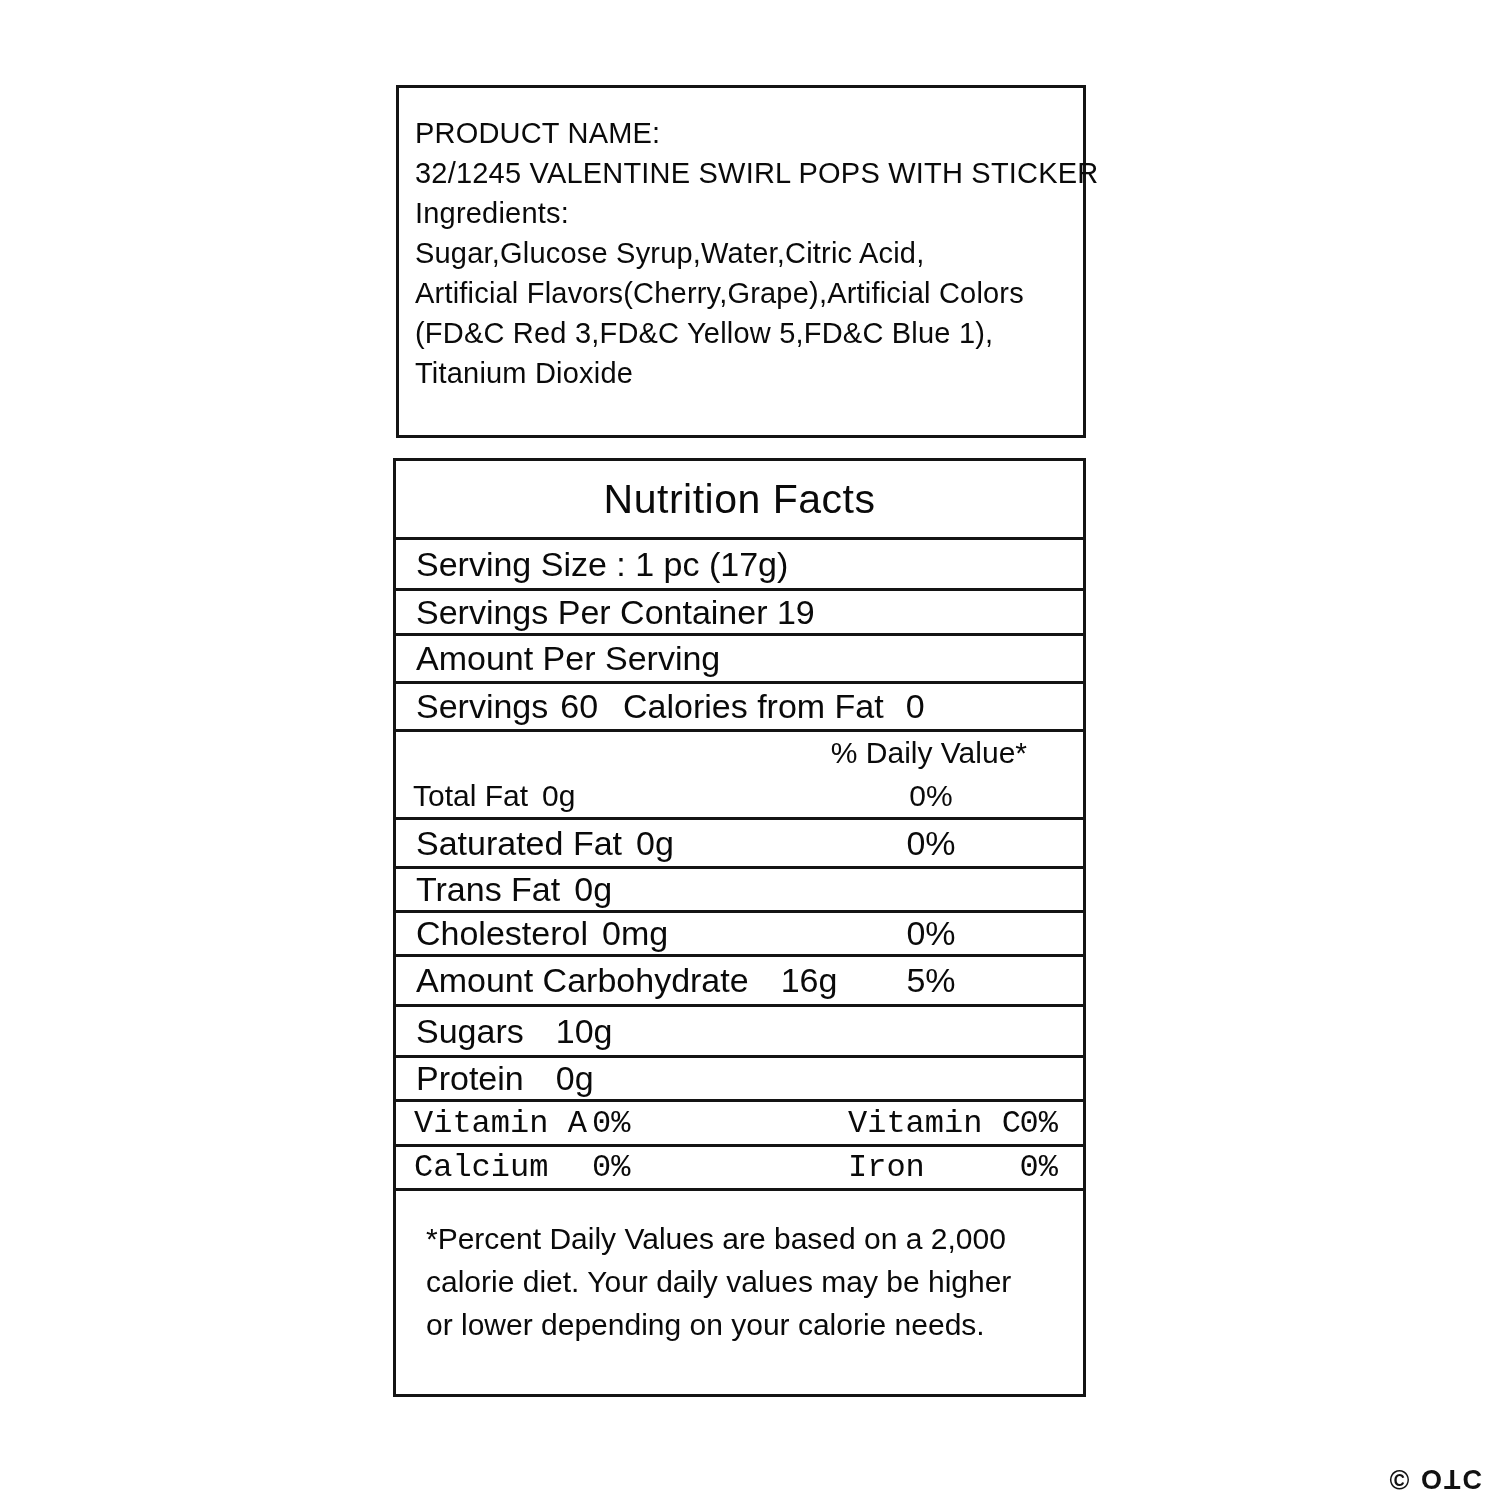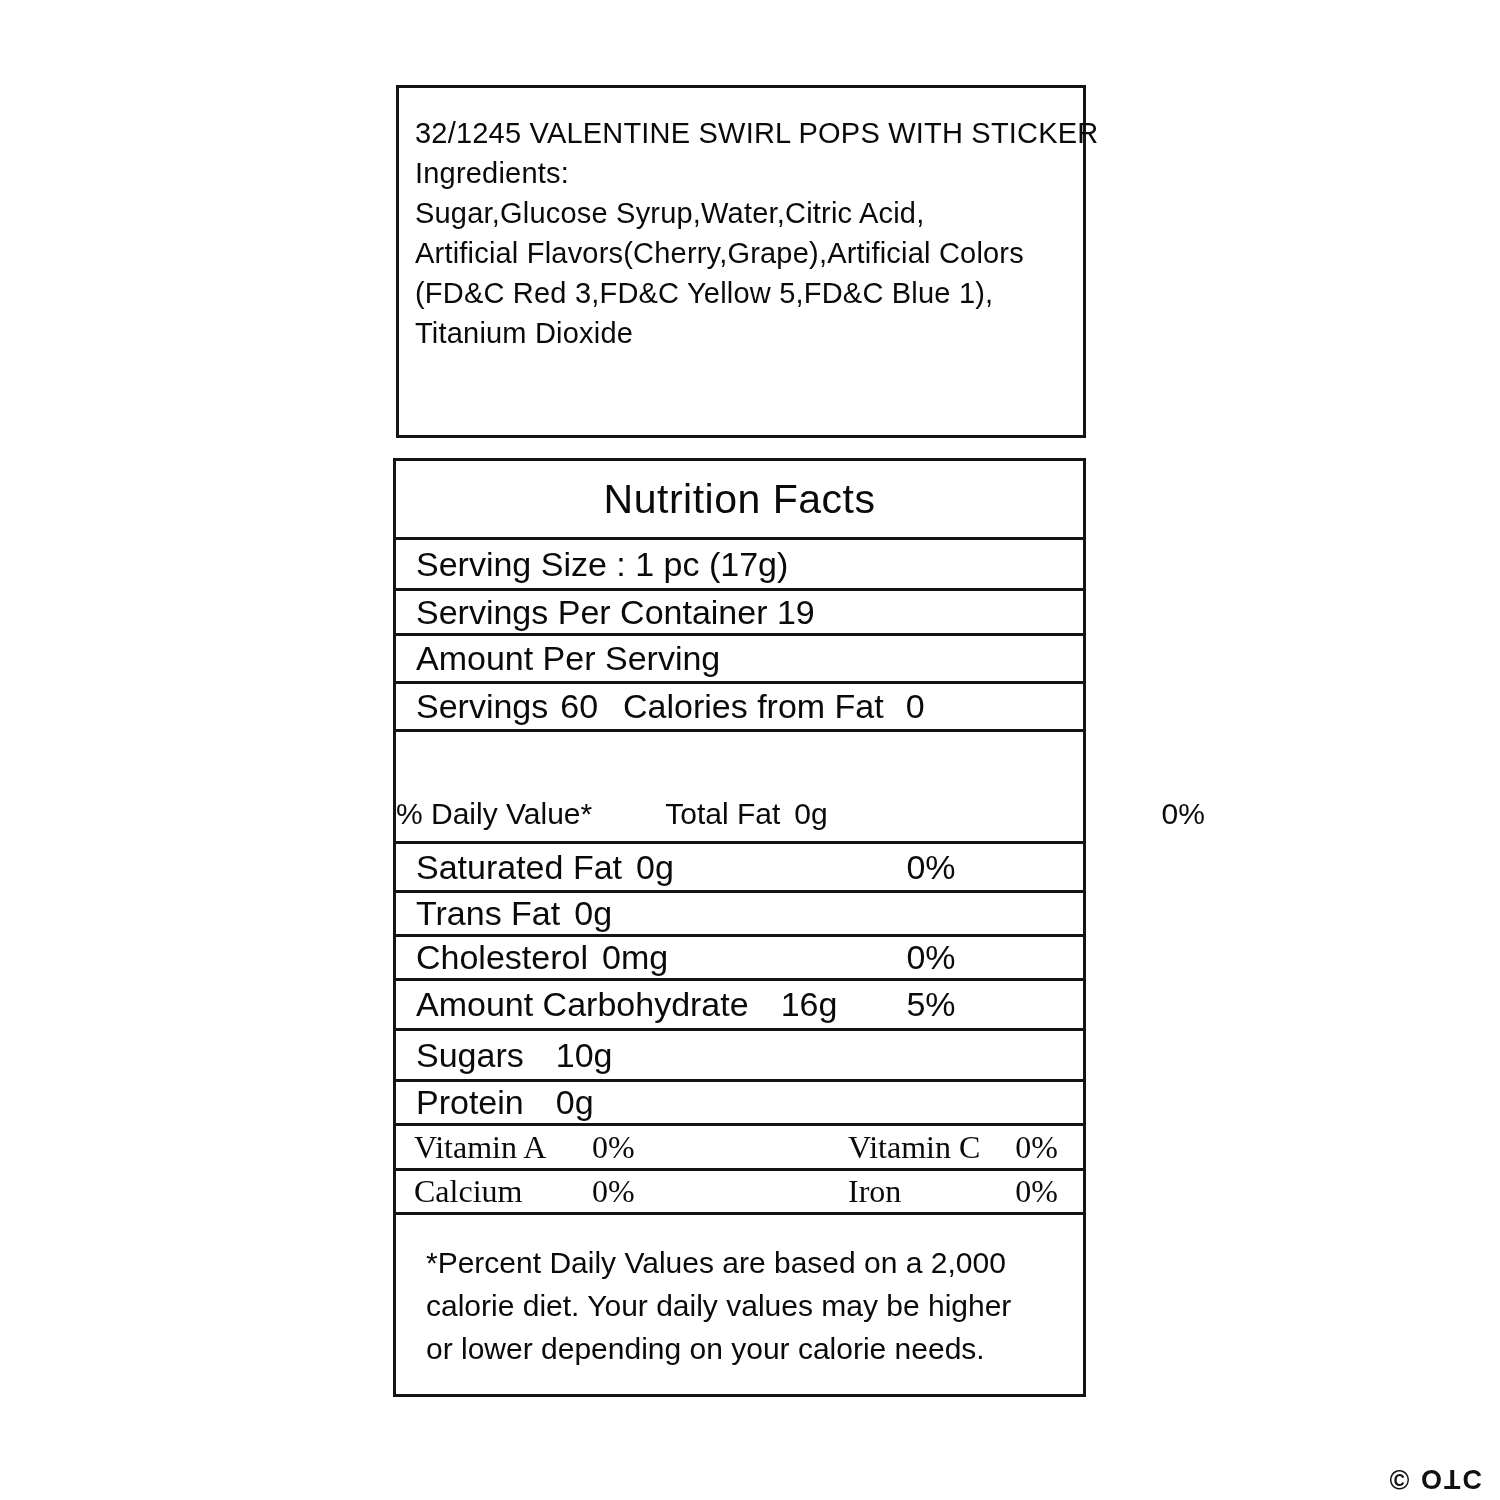--- a/index.html
+++ b/index.html
@@ -63,41 +63,40 @@
     text-align:center;
   }
   .cff{position:absolute;left:227px;}
   .cff .cff-val{margin-left:22px;}
   .cal-val{margin-left:12px;}
 
   
   .dv-section{
     border-top:3px solid #141414;
     box-sizing:border-box;
-    height:112px;
-    display:flex;flex-direction:row;
+    height:88px;
+    display:flex;flex-direction:column;
     font-size:30px;
     white-space:nowrap;
-    align-items:flex-end;
   }
   .dv-header{
     height:54px;
     display:flex;align-items:center;justify-content:flex-end;
     padding-right:56px;
   }
   .dv-firstrow{
     height:54px;
     display:flex;align-items:center;
     padding-left:17px;
     position:relative;
   }
 
   
   .micro{
-    font-family:Liberation Serif, serif;
+    font-family:Liberation Mono, monospace;
     font-size:32px;
     padding-left:0;
   }
   .micro span{position:absolute;}
   .m-l1{left:18px;}
   .m-v1{left:196px;}
   .m-l2{left:452px;}
   .m-v2{right:25px;}
 
   
@@ -120,20 +119,21 @@
     transform:scaleY(-1);
     color:#111;
   }
 </style>
 </head>
 <body>
 
 <div class="canvas">
 
   <section class="product-box">
+    <div class="pline">PRODUCT NAME:</div>
     <div class="pline">32/1245 VALENTINE SWIRL POPS WITH STICKER</div>
     <div class="pline">Ingredients:</div>
     <div class="pline">Sugar,Glucose Syrup,Water,Citric Acid,</div>
     <div class="pline">Artificial Flavors(Cherry,Grape),Artificial Colors</div>
     <div class="pline">(FD&amp;C Red 3,FD&amp;C Yellow 5,FD&amp;C Blue 1),</div>
     <div class="pline">Titanium Dioxide</div>
   </section>
 
   <section class="nutrition-box">
 

